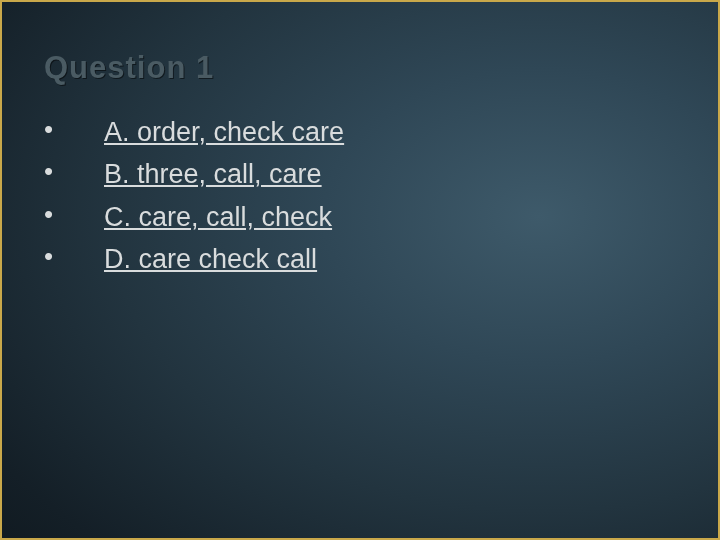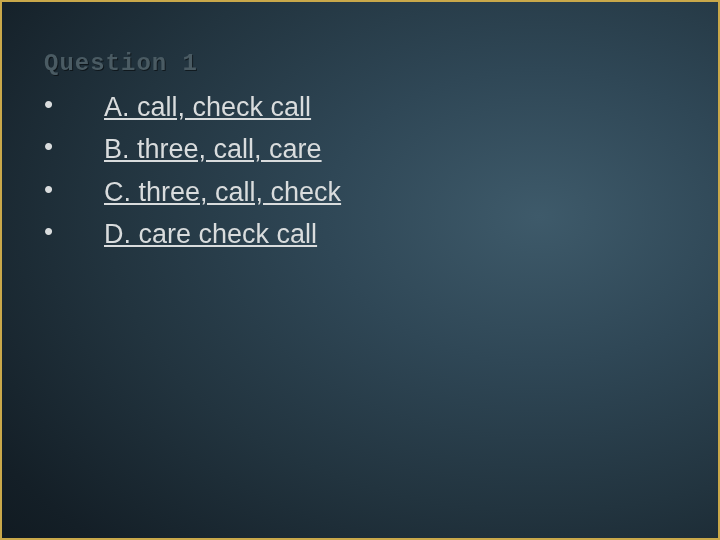--- a/index.html
+++ b/index.html
@@ -19,27 +19,26 @@
       #2f4756 25%,
       #22343f 50%,
       #141f27 75%,
       #0a1116 100%);
     border: 2px solid #c9a84a;
     padding: 48px 42px 40px 42px;
     color: #d7d7d7;
     position: relative;
   }
   .title {
-    font-size: 24px;
+    font-size: 31px;
     font-weight: bold;
     letter-spacing: 1px;
     color: #4a5b63;
     text-shadow: 1px 1px 0 rgba(0,0,0,0.5);
-    margin: 0 0 12px 0;
-    font-family: Liberation Mono, monospace;
+    margin: 0 0 28px 0;
   }
   .prompt {
     font-size: 27px;
     color: #d9dcdd;
     margin: 0 0 56px 0;
     line-height: 1.25;
   }
   .answers {
     display: table;
     border-collapse: collapse;
@@ -69,28 +68,28 @@
 </style>
 </head>
 <body>
 
 <div class="slide">
   <h1 class="title">Question 1</h1>
 
   <div class="answers">
     <div class="answer-row">
       <span class="bullet-cell">•</span>
-      <span class="answer-cell"><span class="answer-link">A. call, check call</span></span>
+      <span class="answer-cell"><span class="answer-link">A. order, check care</span></span>
     </div>
     <div class="answer-row">
       <span class="bullet-cell">•</span>
       <span class="answer-cell"><span class="answer-link">B. three, call, care</span></span>
     </div>
     <div class="answer-row">
       <span class="bullet-cell">•</span>
-      <span class="answer-cell"><span class="answer-link">C. three, call, check</span></span>
+      <span class="answer-cell"><span class="answer-link">C. care, call, check</span></span>
     </div>
     <div class="answer-row">
       <span class="bullet-cell">•</span>
       <span class="answer-cell"><span class="answer-link">D. care check call</span></span>
     </div>
   </div>
 </div>
 
 </body></html>

